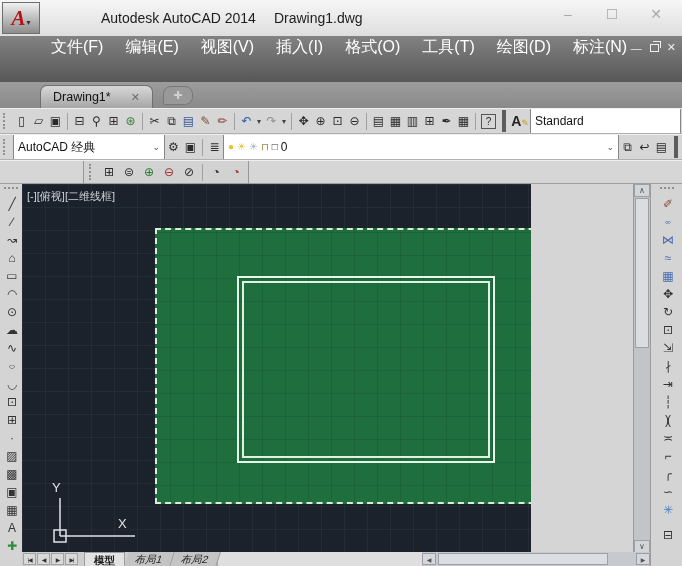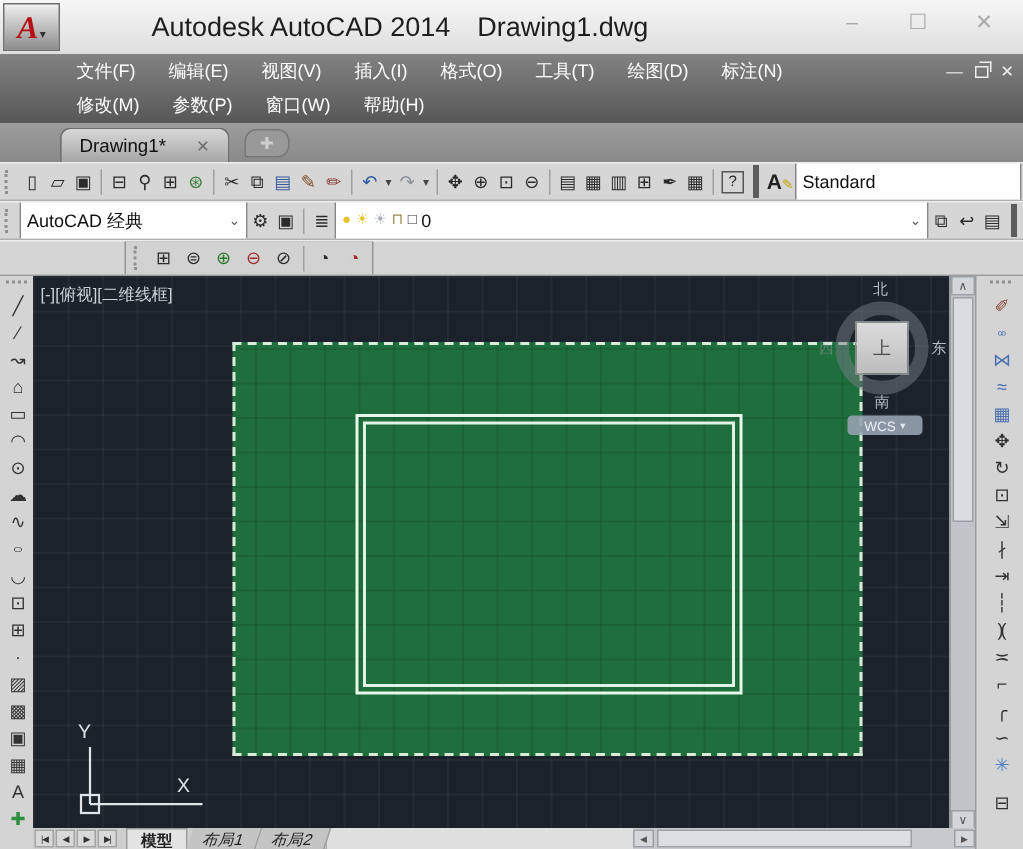--- a/index.html
+++ b/index.html
@@ -7,28 +7,28 @@
   .app{position:relative;width:682px;height:566px;background:#d5d5d5;}
 
   
   .titlebar{position:absolute;left:0;top:0;width:682px;height:36px;
     background:linear-gradient(#f6f6f6,#dedede);border-bottom:1px solid #a8a8a8;
     display:flex;align-items:center;}
   .logo{width:36px;height:30px;margin:2px 3px 2px 2px;background:linear-gradient(#f0f0f0,#8d8d8d);
     border:1px solid #6e6e6e;display:flex;align-items:center;justify-content:center;gap:1px;}
   .logo-a{color:#b41216;font-family:"Liberation Serif","DejaVu Serif",serif;font-weight:bold;font-style:italic;font-size:21px;line-height:1;}
   .logo-chev{font-size:8px;color:#333;margin-top:8px;}
-  .title-text{margin-left:58px;font-size:18px;color:#1d1d1d;display:flex;gap:18px;}
+  .title-text{margin-left:58px;font-size:14px;color:#1d1d1d;display:flex;gap:18px;}
   .win-controls{position:absolute;right:4px;top:6px;display:flex;}
   .win-btn{width:44px;text-align:center;color:#a9a9a9;font-size:14px;}
 
   
   .menubar{position:absolute;left:0;top:36px;width:682px;height:46px;
     background:linear-gradient(#828282,#575757);color:#fff;}
-  .menu-row{height:23px;display:flex;align-items:center;padding-left:40px;font-size:12px;}
+  .menu-row{height:23px;display:flex;align-items:center;padding-left:40px;font-size:16px;}
   .mitem{padding:0 11px;white-space:nowrap;}
   .menu-win{position:absolute;right:6px;top:5px;display:flex;align-items:center;gap:8px;color:#eee;font-size:11px;}
   .mini-restore{display:inline-block;width:7px;height:6px;border:1px solid #eee;position:relative;}
   .mini-restore::before{content:"";position:absolute;left:2px;top:-4px;width:7px;height:6px;
     border:1px solid #eee;border-bottom:none;border-left:none;}
 
   
   .tabrow{position:absolute;left:0;top:82px;width:682px;height:26px;
     background:linear-gradient(#9c9c9c,#8a8a8a);display:flex;align-items:flex-end;padding-left:40px;box-sizing:border-box;}
   .dtab{height:22px;background:linear-gradient(#d8d8d8,#a6a6a6);border:1px solid #6f6f6f;border-bottom:none;
@@ -70,21 +70,21 @@
   .main{position:absolute;left:0;top:184px;width:682px;height:382px;}
   .side-tools{position:absolute;top:0;bottom:0;background:#d4d4d4;display:flex;flex-direction:column;align-items:center;}
   .left-tools{left:0;width:22px;border-right:1px solid #9c9c9c;}
   .right-tools{left:650px;width:32px;border-left:1px solid #9c9c9c;}
   .hgrip{width:14px;height:4px;border-top:2px dotted #8f8f8f;margin:3px 0 2px;}
   .vtbtn{width:20px;height:18px;display:flex;align-items:center;justify-content:center;
     font-size:12px;color:#333;flex:none;letter-spacing:-2px;}
   .vtbtn.squish{transform:scaleY(.65);}
   .vtbtn.gap{margin-top:7px;}
 
-  .canvas{position:absolute;left:22px;top:0;width:611px;height:368px;background:#1b222c;overflow:hidden;
+  .canvas{position:absolute;left:22px;top:0;width:509px;height:368px;background:#1b222c;overflow:hidden;
     background-image:linear-gradient(rgba(255,255,255,.04) 1px,transparent 1px),
                      linear-gradient(90deg,rgba(255,255,255,.04) 1px,transparent 1px);
     background-size:23px 23px;}
   .vp-label{position:absolute;left:5px;top:5px;font-size:11px;color:#cdd2d9;}
   .green-rect{position:absolute;left:133px;top:44px;width:420px;height:276px;box-sizing:border-box;
     background:#1f6e3d;border:2px dashed #d9ecd9;
     background-image:linear-gradient(rgba(0,0,0,.09) 1px,transparent 1px),
                      linear-gradient(90deg,rgba(0,0,0,.09) 1px,transparent 1px);
     background-size:23px 23px;background-position:13px 2px;}
   .white-rect{position:absolute;left:215px;top:92px;width:258px;height:187px;box-sizing:border-box;
@@ -154,27 +154,20 @@
     <div class="menu-row">
 
     <span class="mitem">文件(F)</span>
         <span class="mitem">编辑(E)</span>
         <span class="mitem">视图(V)</span>
         <span class="mitem">插入(I)</span>
         <span class="mitem">格式(O)</span>
         <span class="mitem">工具(T)</span>
         <span class="mitem">绘图(D)</span>
         <span class="mitem">标注(N)</span>
-      </div>
-    <div class="menu-row">
-
-    <span class="mitem">修改(M)</span>
-        <span class="mitem">参数(P)</span>
-        <span class="mitem">窗口(W)</span>
-        <span class="mitem">帮助(H)</span>
       </div>
     <div class="menu-win">
       <span>—</span>
       <span class="mini-restore"></span>
       <span>✕</span>
     </div>
   </div>
 
   <div class="tabrow">
     <div class="dtab">

